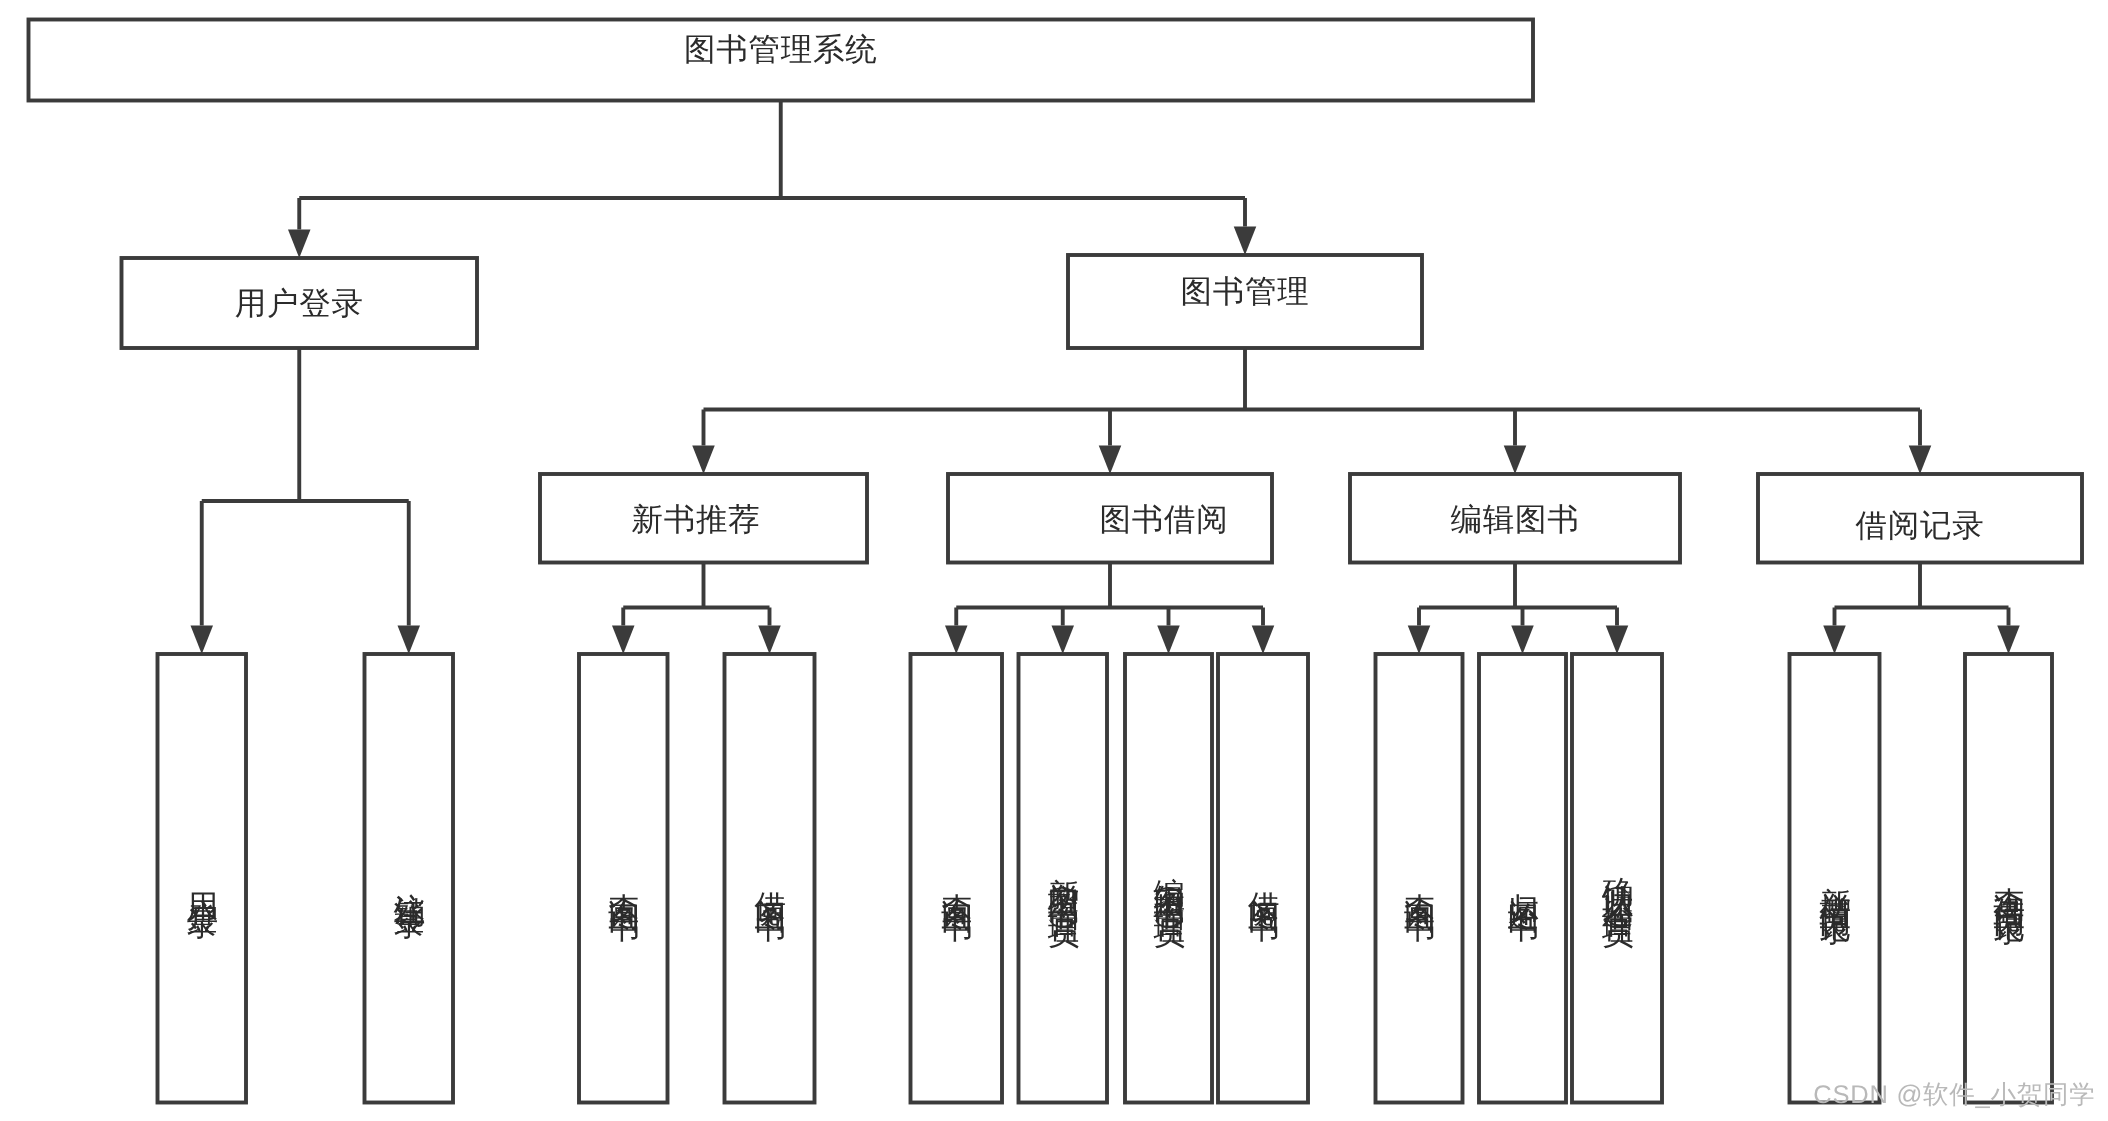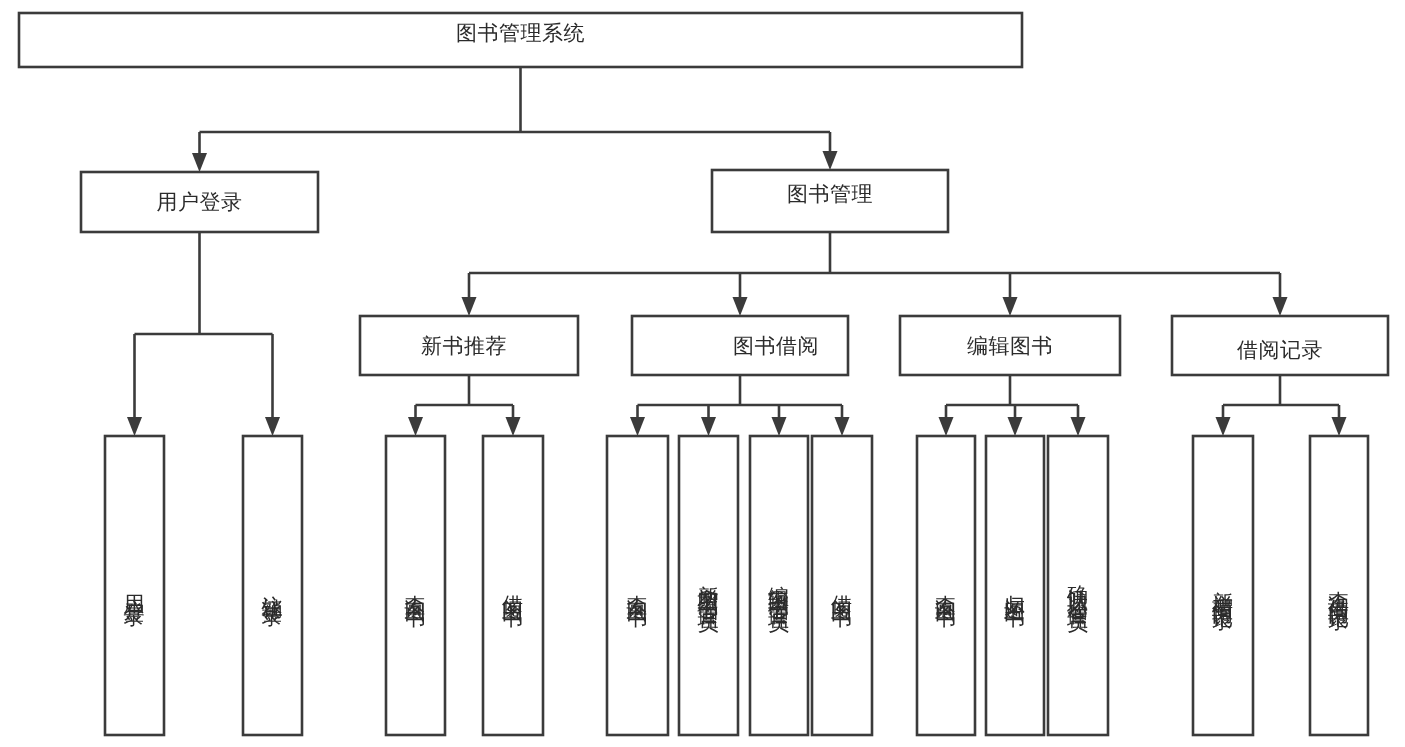--- a/index.html
+++ b/index.html
@@ -175,13 +175,14 @@
       <div class="node-label-v" style="left: 679px; top: 436px; width: 59px; height: 299px;">新增图书（管理员）</div>
       <div class="node-label-v" style="left: 750px; top: 436px; width: 58px; height: 299px;">编辑图书（管理员）</div>
       <div class="node-label-v" style="left: 812px; top: 436px; width: 60px; height: 299px;">借阅图书</div>
       <div class="node-label-v" style="left: 917px; top: 436px; width: 58px; height: 299px;">查询图书</div>
       <div class="node-label-v" style="left: 986px; top: 436px; width: 58px; height: 299px;">归还图书</div>
       <div class="node-label-v" style="left: 1048px; top: 436px; width: 60px; height: 299px;">确认归还（管理员）</div>
       <div class="node-label-v" style="left: 1193px; top: 436px; width: 60px; height: 299px;">新增借阅记录</div>
       <div class="node-label-v" style="left: 1310px; top: 436px; width: 58px; height: 299px;">查询借阅记录</div>
     </div>
 
+  <div id="watermark">CSDN @软件_小贺同学</div>
 </div>
 
 </body></html>

